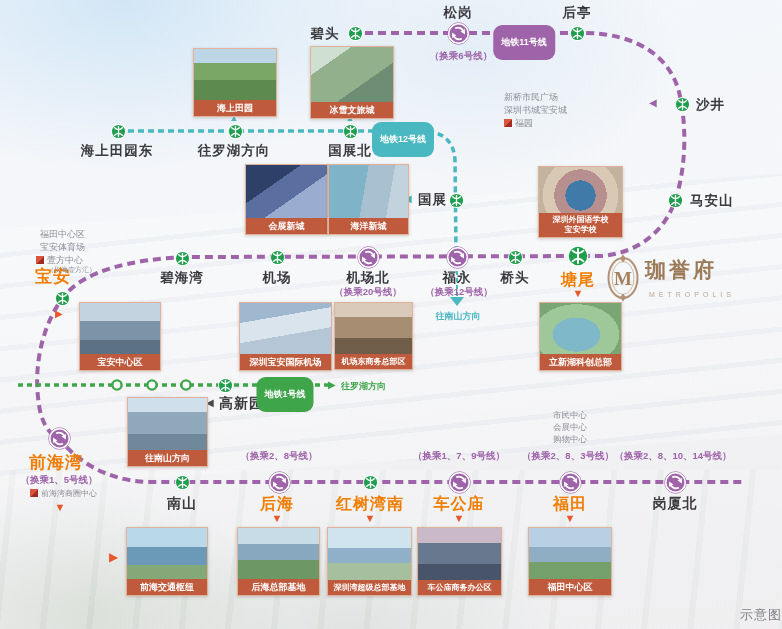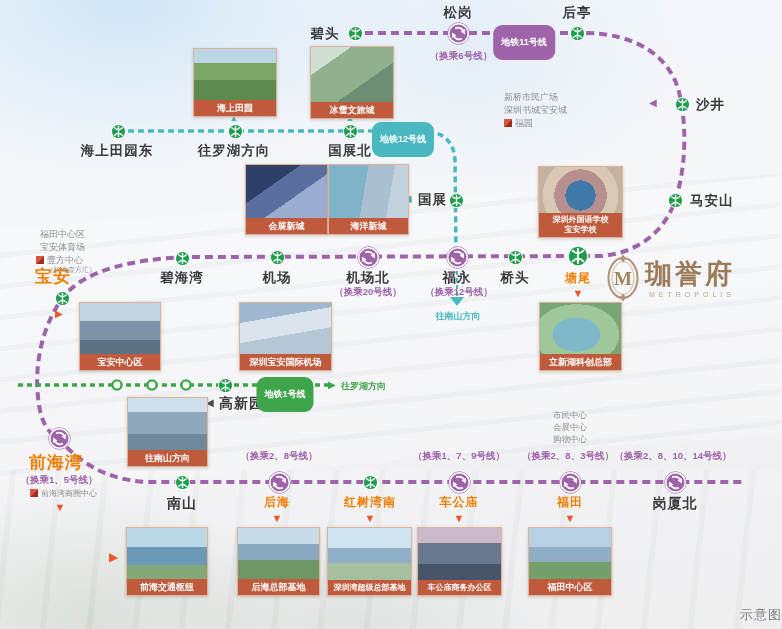--- a/index.html
+++ b/index.html
@@ -11,21 +11,21 @@
       radial-gradient(ellipse 45% 35% at 60% 8%, #e4eef7 0%, rgba(228,238,247,0) 60%),
       radial-gradient(ellipse 40% 30% at 12% 98%, rgba(150,170,140,.28) 0%, rgba(150,170,140,0) 65%),
       radial-gradient(ellipse 45% 30% at 45% 100%, rgba(140,160,135,.18) 0%, rgba(140,160,135,0) 60%),
       linear-gradient(175deg,#f3f7fb 0%,#f5f6f8 45%,#ececee 100%);
   }
   .bgband{position:absolute;pointer-events:none;}
   .lines-svg{position:absolute;left:0;top:0;}
   .mi{position:absolute;}
   .lbl{position:absolute;font-weight:bold;color:#3b3b3f;font-size:13.5px;white-space:nowrap;letter-spacing:1px;}
   .ctr{transform:translateX(-50%);}
-  .lbl.orange{color:#f07d00;font-size:12px;}
+  .lbl.orange{color:#f07d00;font-size:16px;}
   .lbl.big{font-size:17px;}
   .transfer{position:absolute;color:#9e63a9;font-size:9.5px;font-weight:bold;white-space:nowrap;}
   .pill{position:absolute;color:#fff;font-size:9px;font-weight:bold;border-radius:9px;padding:11px 8px;white-space:nowrap;transform:translateX(-50%);}
   .pill.p11{background:#9e63a9;}
   .pill.p12{background:#49b8c0;}
   .pill.p1{background:#3fa54b;}
   .dir{position:absolute;font-size:9px;font-weight:bold;white-space:nowrap;}
   .tri{position:absolute;line-height:1;font-size:10px;}
   .photo-card{position:absolute;border:1px solid #e0b29a;background:#fff;display:flex;flex-direction:column;box-shadow:0 1px 3px rgba(90,70,60,.25);}
   .photo{flex:1;}
@@ -44,21 +44,21 @@
   .ph8{background:linear-gradient(170deg,#9fb8cf 0 30%,#dae4ec 30% 60%,#b5c6d6 60% 100%);}
   .ph9{background:linear-gradient(#d8c9b8 0 28%,#a78d71 28% 68%,#6f5c49 68% 100%);}
   .ph10{background:radial-gradient(ellipse at 45% 62%,#7fb8c8 0 38%,#9ec89a 38% 68%,#78a674 68% 100%);}
   .ph11{background:linear-gradient(#cfe0ec 0 26%,#8fa8bc 26% 70%,#70889c 70% 100%);}
   .ph12{background:linear-gradient(#e9c99e 0 32%,#8d7a86 32% 68%,#49475a 68% 100%);}
   .ph13{background:linear-gradient(#b9d8e8 0 38%,#6b9ab8 38% 72%,#85a878 72% 100%);}
   .ph14{background:linear-gradient(#c8dce8 0 32%,#88a8c0 32% 62%,#6d9866 62% 100%);}
   .ph15{background:linear-gradient(#d0e4f0 0 38%,#8fb0c8 38% 68%,#a6bf9e 68% 100%);}
   .ph16{background:linear-gradient(#c9b9c9 0 28%,#68788f 28% 70%,#47546a 70% 100%);}
   .ph17{background:linear-gradient(#b8d0e4 0 38%,#8faec4 38% 66%,#74a06c 66% 100%);}
-  .logo-name{position:absolute;font-weight:bold;font-size:27px;color:#9c7b58;letter-spacing:3px;white-space:nowrap;font-family:"Liberation Serif","DejaVu Serif",serif;}
+  .logo-name{position:absolute;font-weight:bold;font-size:21px;color:#9c7b58;letter-spacing:3px;white-space:nowrap;font-family:"Liberation Serif","DejaVu Serif",serif;}
   .logo-latin{position:absolute;font-size:7px;color:#bba astray;}
   .logo-latin{position:absolute;font-size:7px;color:#bca78f;letter-spacing:4px;white-space:nowrap;}
   .note{position:absolute;color:#7d7d82;font-size:13px;letter-spacing:1px;}
 </style>
 </head>
 <body>
 
 <div id="stage">
 
   <div class="bgband" style="left:-40px;top:200px;width:900px;height:260px;opacity:.25;transform:rotate(-4deg);
@@ -293,20 +293,24 @@
       </div>
   </div>
   <div class="photo-card" style="left:79px;top:302px;width:80px;height:67px">
     <div class="photo ph7"></div>
     <div class="caption">宝安中心区</div>
   </div>
   <div class="photo-card" style="left:239px;top:302px;width:91px;height:67px">
     <div class="photo ph8"></div>
     <div class="caption">深圳宝安国际机场</div>
   </div>
+  <div class="photo-card" style="left:334px;top:302px;width:77px;height:66px">
+    <div class="photo ph9"></div>
+    <div class="caption sm">机场东商务总部区</div>
+  </div>
   <div class="photo-card" style="left:539px;top:302px;width:81px;height:67px">
     <div class="photo ph10"></div>
     <div class="caption">立新湖科创总部</div>
   </div>
   <div class="photo-card" style="left:127px;top:397px;width:79px;height:68px">
     <div class="photo ph11"></div>
     <div class="caption">往南山方向</div>
   </div>
   <span class="tri" style="left:109px;top:551px;color:#e8582a;font-size:12px">▶</span>
   <div class="photo-card" style="left:126px;top:527px;width:80px;height:67px">

